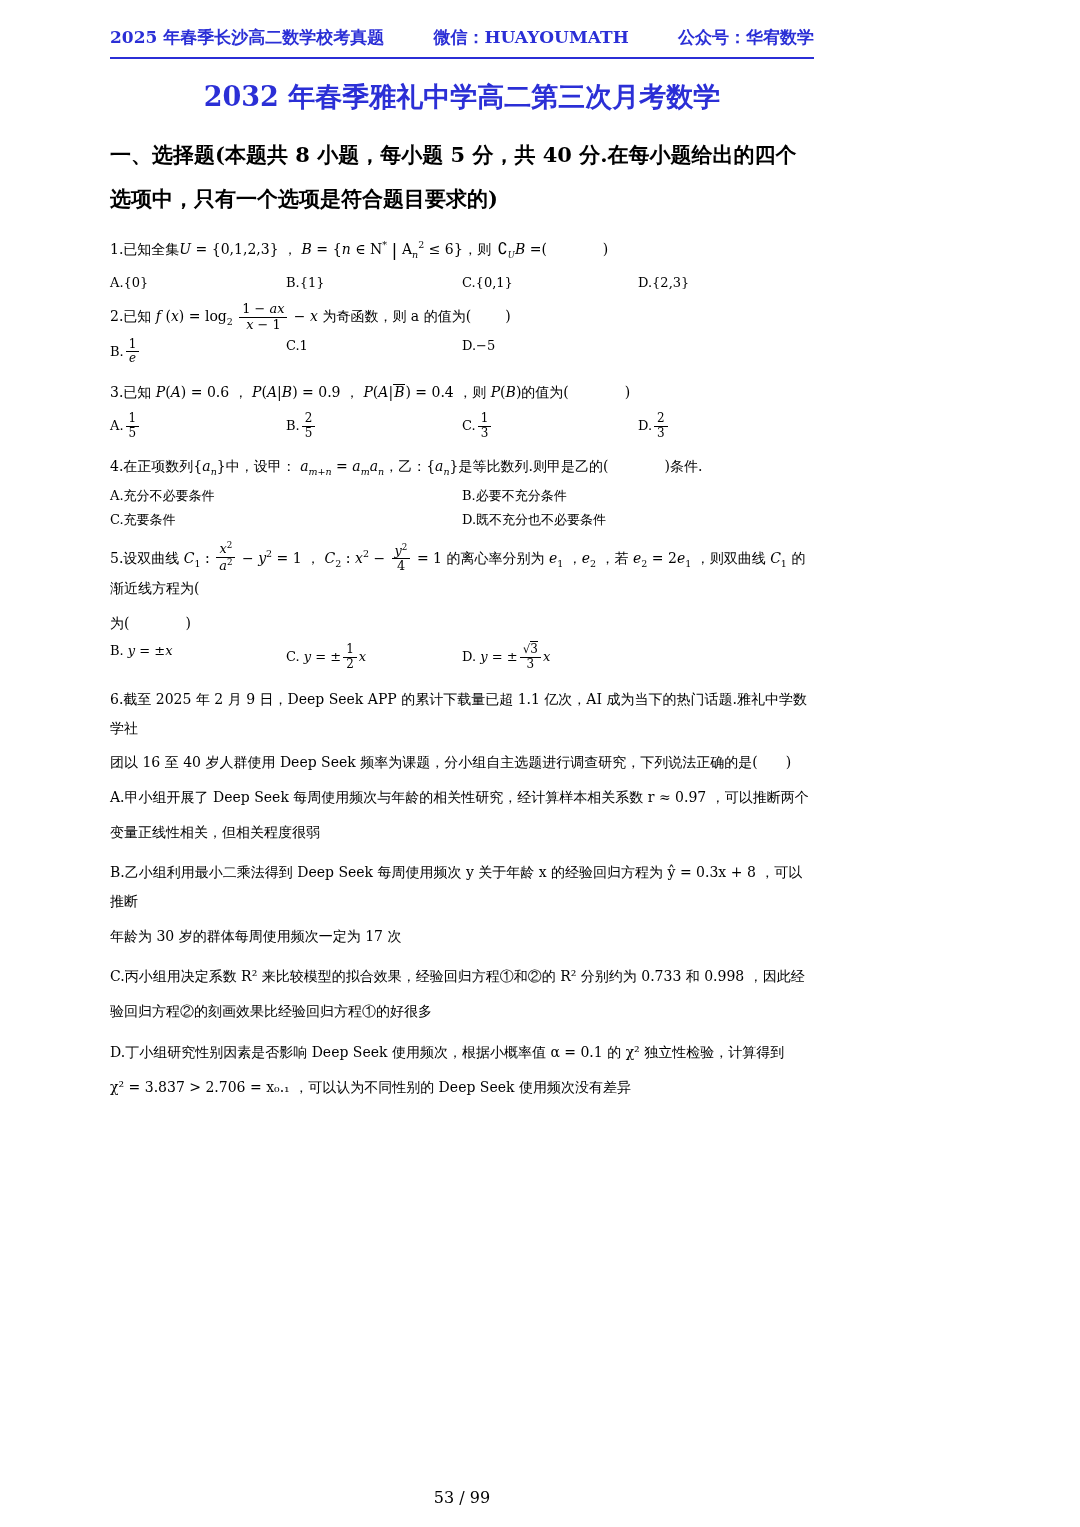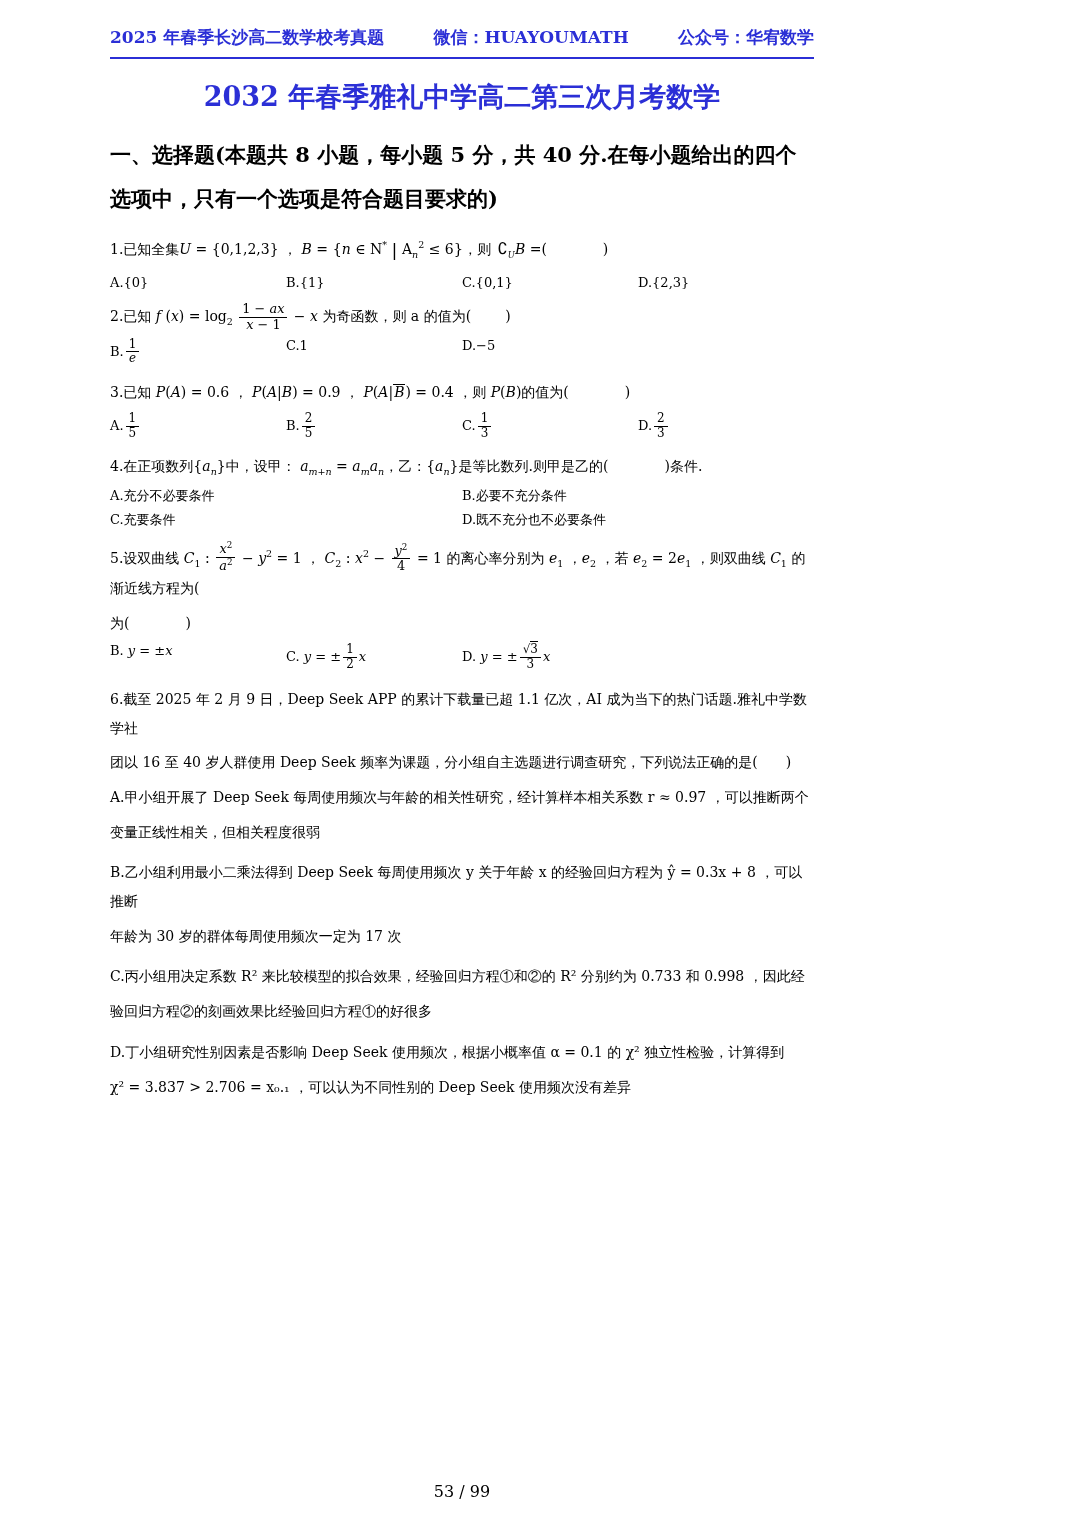--- a/index.html
+++ b/index.html
@@ -74,21 +74,21 @@
   .frac .den { display:block; padding:0 3px; }
   sup { font-size:0.68em; }
   sub { font-size:0.68em; }
   .bigbrace { font-size:1.05em; }
   .ovl { border-top:1.2px solid #000; display:inline-block; line-height:1.05; padding:0 1px;}
   .blank { display:inline-block; width:56px; }
   .cblank { display:inline-block; width:34px; }
   .footer {
     position:absolute;
     left:0; right:0;
-    bottom:26px;
+    bottom:20px;
     text-align:center;
     font-size:16px;
     font-family:"DejaVu Serif", serif;
   }
   .p6 { margin-top:14px; }
   .complement {
     display:inline-block; position:relative; padding-left:2px;
   }
   .complement .big { font-size:1.15em; }
   .complement .subU { font-size:0.6em; vertical-align:-0.45em; }

